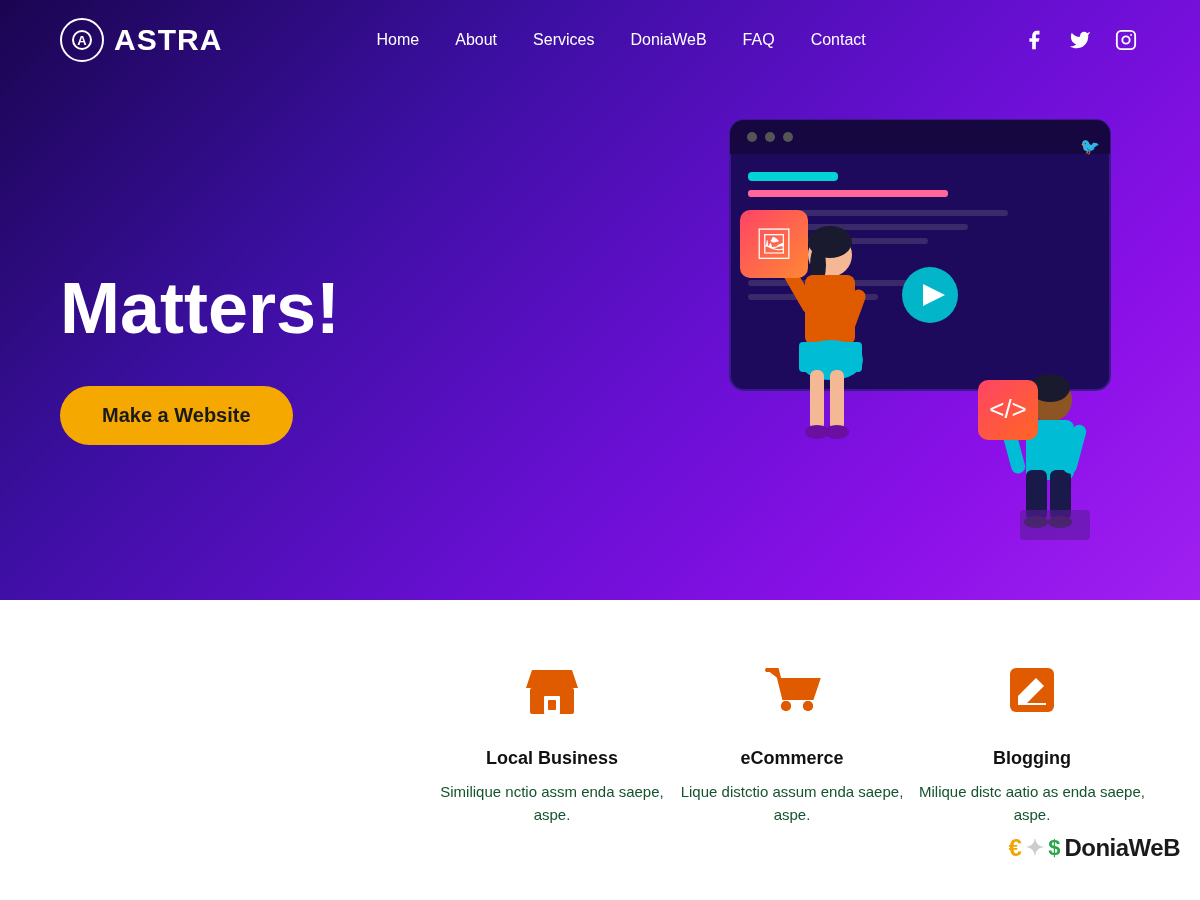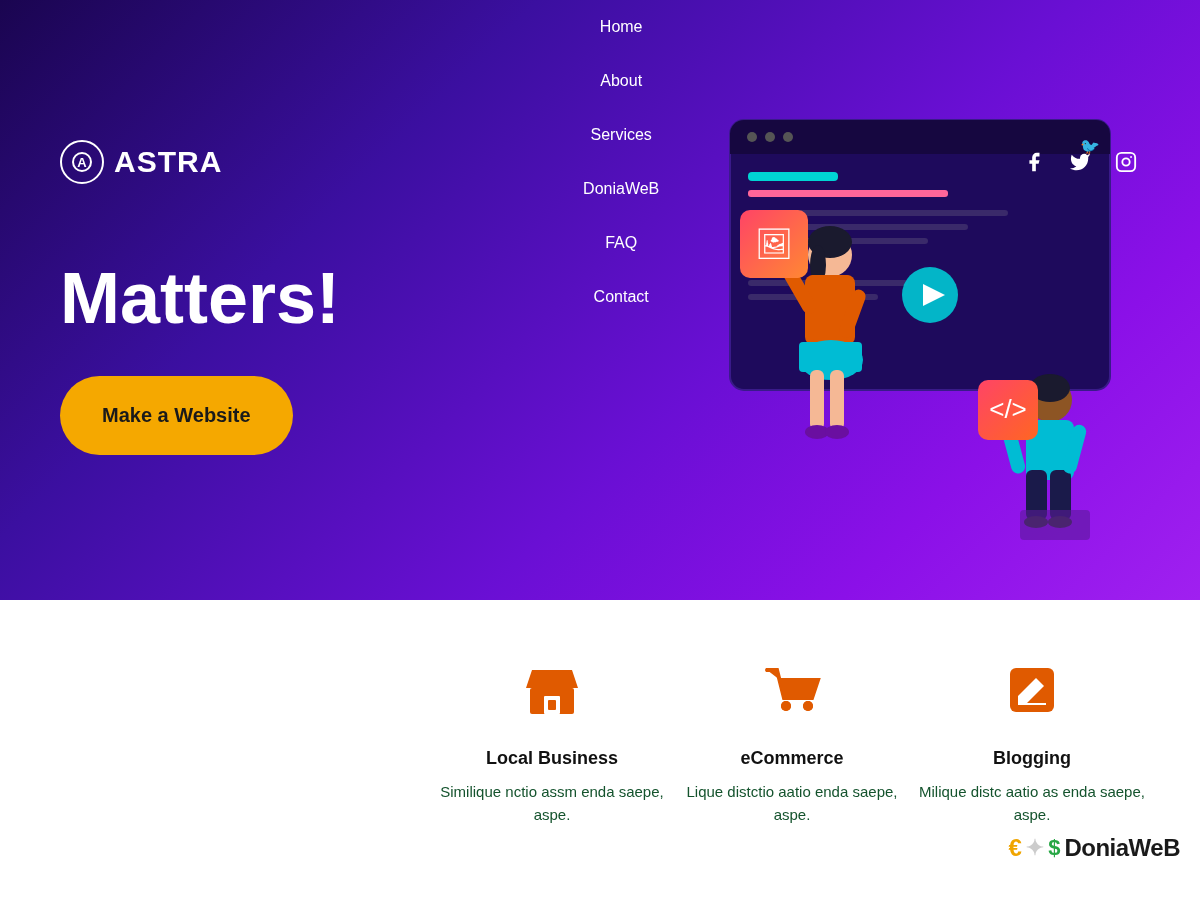--- a/index.html
+++ b/index.html
@@ -33,21 +33,20 @@
       color: white;
       font-size: 30px;
       font-weight: 700;
       letter-spacing: 1px;
       text-align: right;
     }
     nav {
       display: flex;
       align-items: center;
       gap: 36px;
-      flex-direction: column;
     }
     nav a {
       color: white;
       text-decoration: none;
       font-size: 16px;
       font-weight: 500;
     }
     .social-icons {
       display: flex;
       align-items: center;
@@ -81,21 +80,21 @@
       font-weight: 900;
       color: white;
       line-height: 1.05;
       margin-bottom: 40px;
     }
     .cta-button {
       background: #f5a800;
       color: #1a1a1a;
       border: none;
       border-radius: 50px;
-      padding: 28px 42px;
+      padding: 18px 42px;
       font-size: 20px;
       font-weight: 700;
       cursor: pointer;
       display: inline-block;
     }
 
     
     .services-section {
       background: white;
       padding: 60px 48px 40px;
@@ -327,21 +326,21 @@
         <circle cx="24" cy="46" r="5"></circle>
         <circle cx="46" cy="46" r="5"></circle>
         <path d="M5 10 H15 L22 38 H50 L56 20 H18" fill="none" stroke="#e05a00" stroke-width="4" stroke-linecap="round"></path>
         <path d="M15 10 L22 38 H50 L56 20 H18" fill="#e05a00"></path>
         <circle cx="24" cy="46" r="5" fill="#e05a00"></circle>
         <circle cx="46" cy="46" r="5" fill="#e05a00"></circle>
         <path d="M4 10 H14" stroke="#e05a00" stroke-width="4"></path>
       </svg>
     </div>
     <span class="service-title">eCommerce</span>
-    <span class="service-desc">Lique distctio aatio enda saepe, aspe.</span>
+    <span class="service-desc">Lique distctio assum enda saepe, aspe.</span>
   </div>
 
   <div class="service-card">
     <div class="service-icon">
       <svg width="60" height="60" viewBox="0 0 60 60">
         <rect x="8" y="8" width="44" height="44" rx="6" fill="#e05a00"></rect>
         <path d="M34 18 L42 26 L24 44 L16 44 L16 36 Z" fill="white"></path>
         <path d="M36 16 L44 24 L40 20 Z" fill="white"></path>
         <line x1="16" y1="44" x2="44" y2="44" stroke="white" stroke-width="2"></line>
       </svg>

